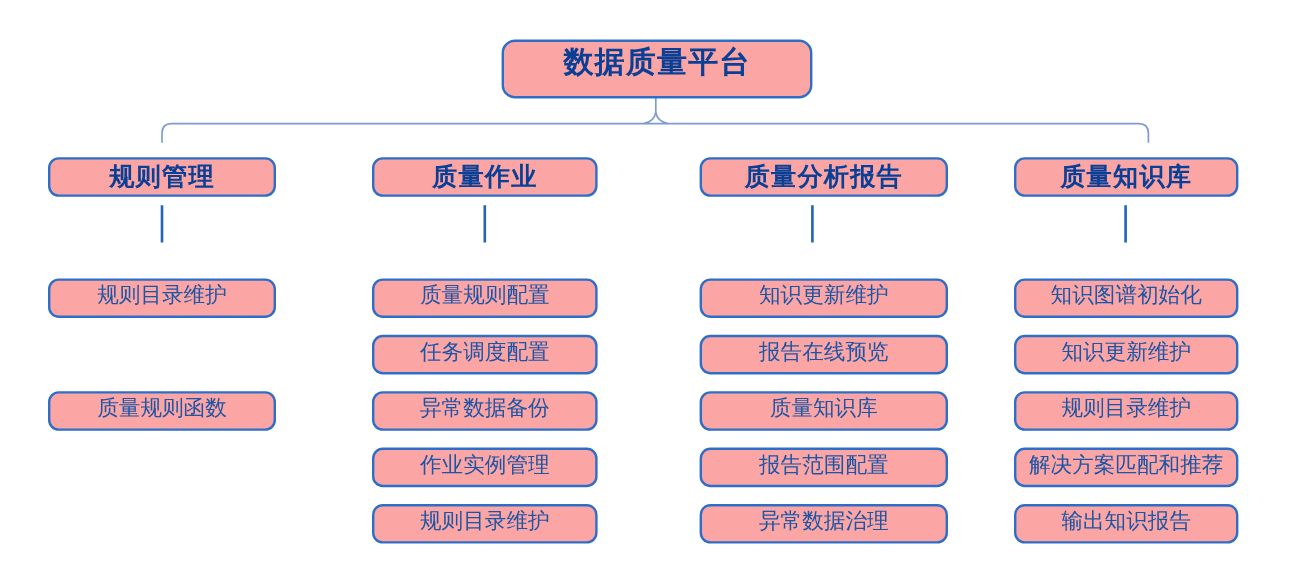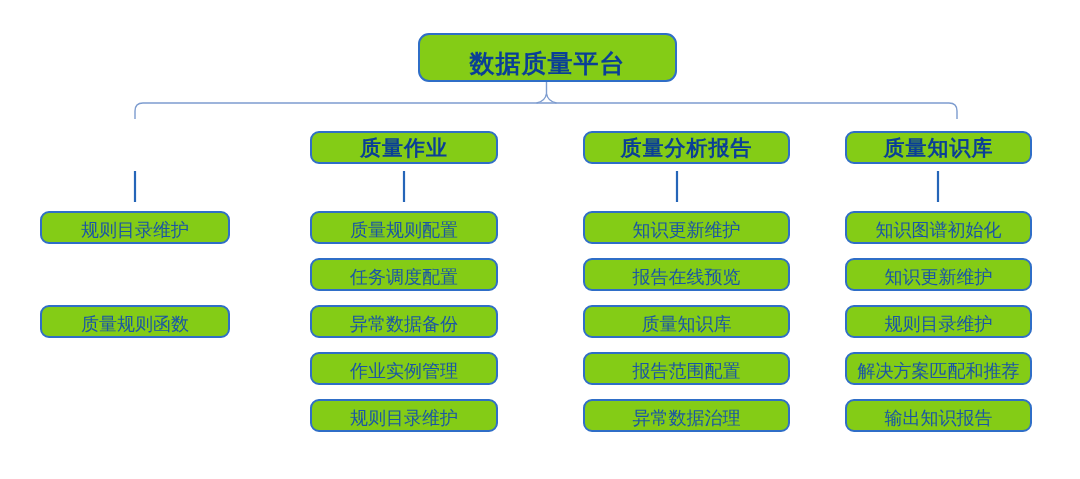--- a/index.html
+++ b/index.html
@@ -20,23 +20,23 @@
     left: 0; top: 0;
     width: 1080px;
     height: 479px;
     pointer-events: none;
   }
   .box {
     position: absolute;
     box-sizing: border-box;
     border: 2px solid #2f6ec7;
     border-radius: 9px;
-    background: #84cc16;
+    background: #fca5a5;
     display: flex;
-    align-items: flex-end;
+    align-items: flex-start;
     justify-content: center;
     white-space: nowrap;
     color: #1a55a6;
   }
   .box.root {
     left: 418px; top: 33px; width: 259px; height: 49px;
     border-radius: 11px;
     font-size: 25px;
     font-weight: bold;
     color: #0a3f96;
@@ -47,20 +47,21 @@
     font-size: 21px;
     font-weight: bold;
     color: #0a3f96;
     letter-spacing: 1px;
   }
   .box.leaf {
     height: 33px;
     font-size: 18px;
     font-weight: 400;
     color: #1a55a6;
+    margin-top: 21px;
   }
   
   .col0 { left: 40px;  width: 190px; }
   .col1 { left: 310px; width: 188px; }
   .col2 { left: 583px; width: 207px; }
   .col3 { left: 845px; width: 187px; }
   .row0 { top: 211px; }
   .row1 { top: 258px; }
   .row2 { top: 305px; }
   .row3 { top: 352px; }
@@ -77,20 +78,23 @@
 
     <path d="M135 119 L135 111 Q135 103 143 103 L949 103 Q957 103 957 111 L957 119" fill="none" stroke="#7d9ccf" stroke-width="1.4"></path>
 
     <path d="M135 171 L135 202 M404 171 L404 202 M677 171 L677 202 M938 171 L938 202" fill="none" stroke="#2565b8" stroke-width="2.2"></path>
   </svg>
 
   <div class="box root">
     <span>数据质量平台</span>
   </div>
 
+  <div class="box branch col0">
+    <span>规则管理</span>
+  </div>
   <div class="box branch col1">
     <span>质量作业</span>
   </div>
   <div class="box branch col2">
     <span>质量分析报告</span>
   </div>
   <div class="box branch col3">
     <span>质量知识库</span>
   </div>
 

